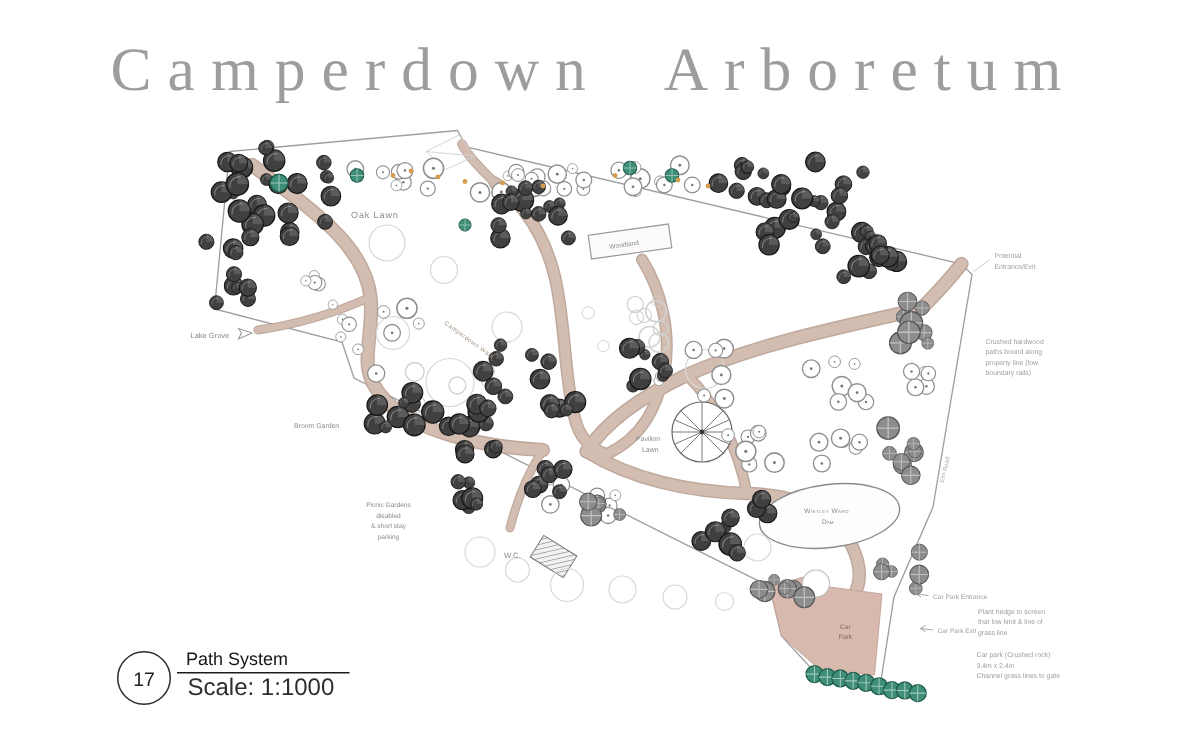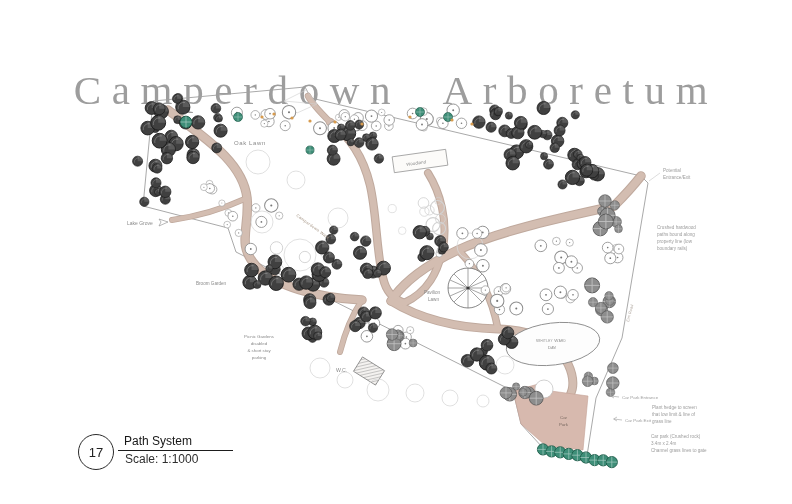--- a/index.html
+++ b/index.html
@@ -1,31 +1,31 @@
 <!DOCTYPE html>
 <html><head>
 <meta charset="utf-8">
 <style>
   html,body{margin:0;padding:0;background:#fff;}
   .page{position:relative;width:792px;height:504px;background:#ffffff;overflow:hidden;
         font-family:"Liberation Sans",sans-serif;}
   .title{position:absolute;top:22px;left:0;right:0;text-align:center;
          font-family:"Liberation Serif",serif;font-size:41px;font-weight:400;
-         color:#9d9d9d;letter-spacing:0.26em;word-spacing:0.55em;white-space:nowrap;margin-top:44px;}
+         color:#9d9d9d;letter-spacing:0.26em;word-spacing:0.55em;white-space:nowrap;}
   svg{position:absolute;left:0;top:0;}
   .lbl{font-family:"Liberation Sans",sans-serif;fill:#8a8a8a;}
   .ann{font-family:"Liberation Sans",sans-serif;fill:#9d9d9d;}
   .legend{position:absolute;left:78px;top:429px;display:flex;align-items:center;}
   .legend-circle{width:34px;height:34px;border:1.6px solid #2b2b2b;border-radius:50%;
         display:flex;align-items:center;justify-content:center;
         font-size:13px;color:#222;margin-top:5px;background:#fff;}
   .legend-text{margin-left:4px;}
   .legend-title{font-size:12px;color:#161616;border-bottom:1.6px solid #1d1d1d;
         padding:0 14px 2px 6px;min-width:95px;}
-  .legend-scale{font-size:12px;color:#2e2e2e;padding:1px 0 0 7px;}
+  .legend-scale{font-size:16px;color:#2e2e2e;padding:1px 0 0 7px;}
 </style>
 </head>
 <body>
 
 <div class="page">
 
   <div class="title">Camperdown Arboretum</div>
 
   <svg width="792" height="504" viewBox="0 0 792 504">
     <defs>

